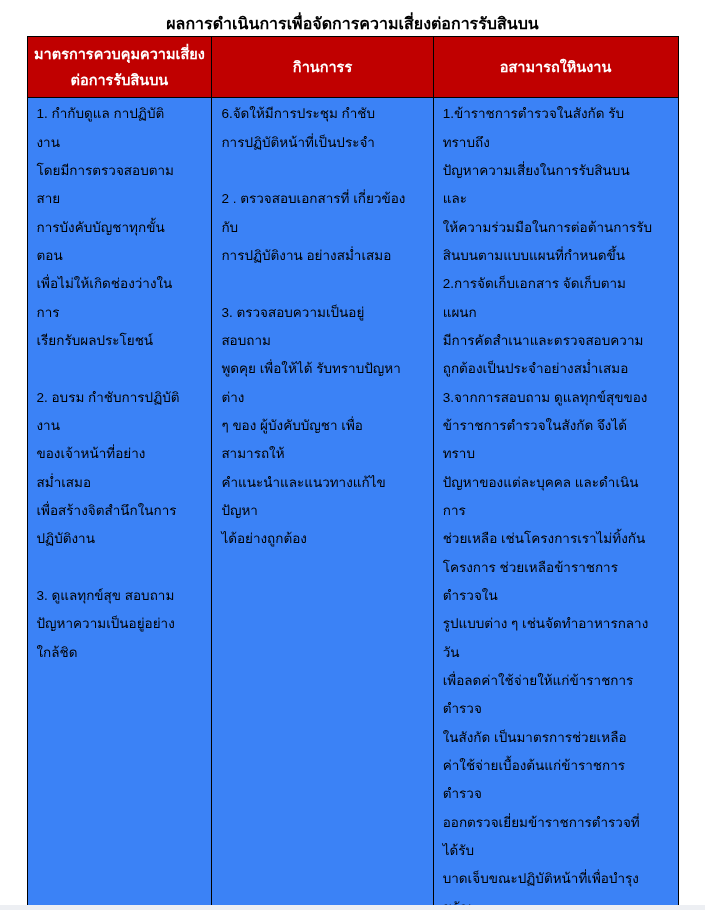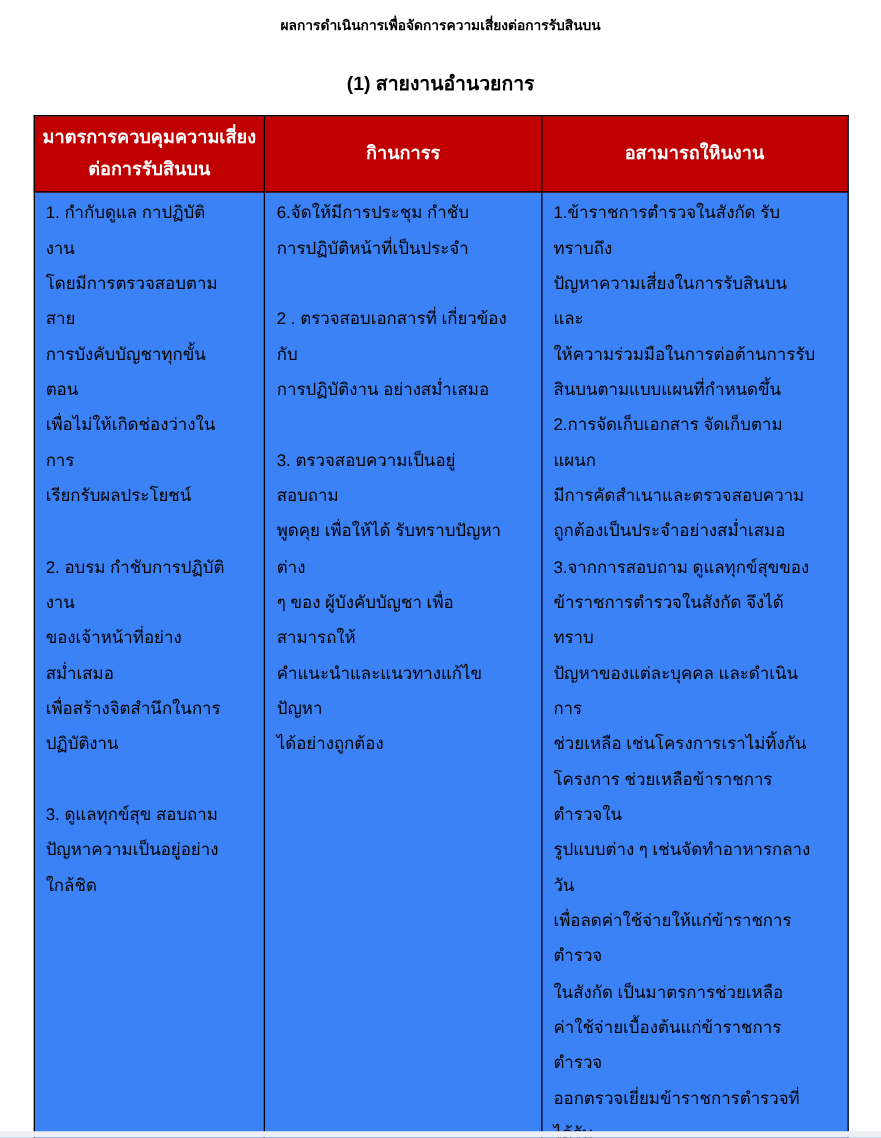--- a/index.html
+++ b/index.html
@@ -6,21 +6,21 @@
   html,body { margin:0; padding:0; }
   body {
     width:705px; height:910px; overflow:hidden;
     background:#ffffff;
     font-family:"Liberation Sans", sans-serif;
     color:#000;
   }
   .page { position:relative; width:705px; height:910px; background:#fff; }
   .doc-title {
     margin:0; padding-top:11px;
-    font-size:11px; font-weight:bold; text-align:center;
+    font-size:16px; font-weight:bold; text-align:center;
   }
   .section-heading {
     margin:25px 0 13px; font-size:15.5px; font-weight:bold; text-align:center;
   }
   table.risk-table {
     border-collapse:collapse; table-layout:fixed;
     width:652px; margin:0 auto; background:#3b82f6;
   }
   table.risk-table th, table.risk-table td { border:1.6px solid #000; }
   table.risk-table th {
@@ -40,21 +40,20 @@
     position:absolute; left:0; bottom:0; width:705px; height:5px;
     background:#edeff3;
   }
 </style>
 </head>
 <body>
 
 <div class="page">
 
   <h1 class="doc-title">ผลการดำเนินการเพื่อจัดการความเสี่ยงต่อการรับสินบน</h1>
-  <h2 class="section-heading">(1) สายงานอำนวยการ</h2>
 
   <table class="risk-table">
     <colgroup>
       <col style="width:28.4%">
         <col style="width:34.0%">
         <col style="width:37.6%">
     </colgroup>
     <thead>
       <tr>
         <th>มาตรการควบคุมความเสี่ยง

